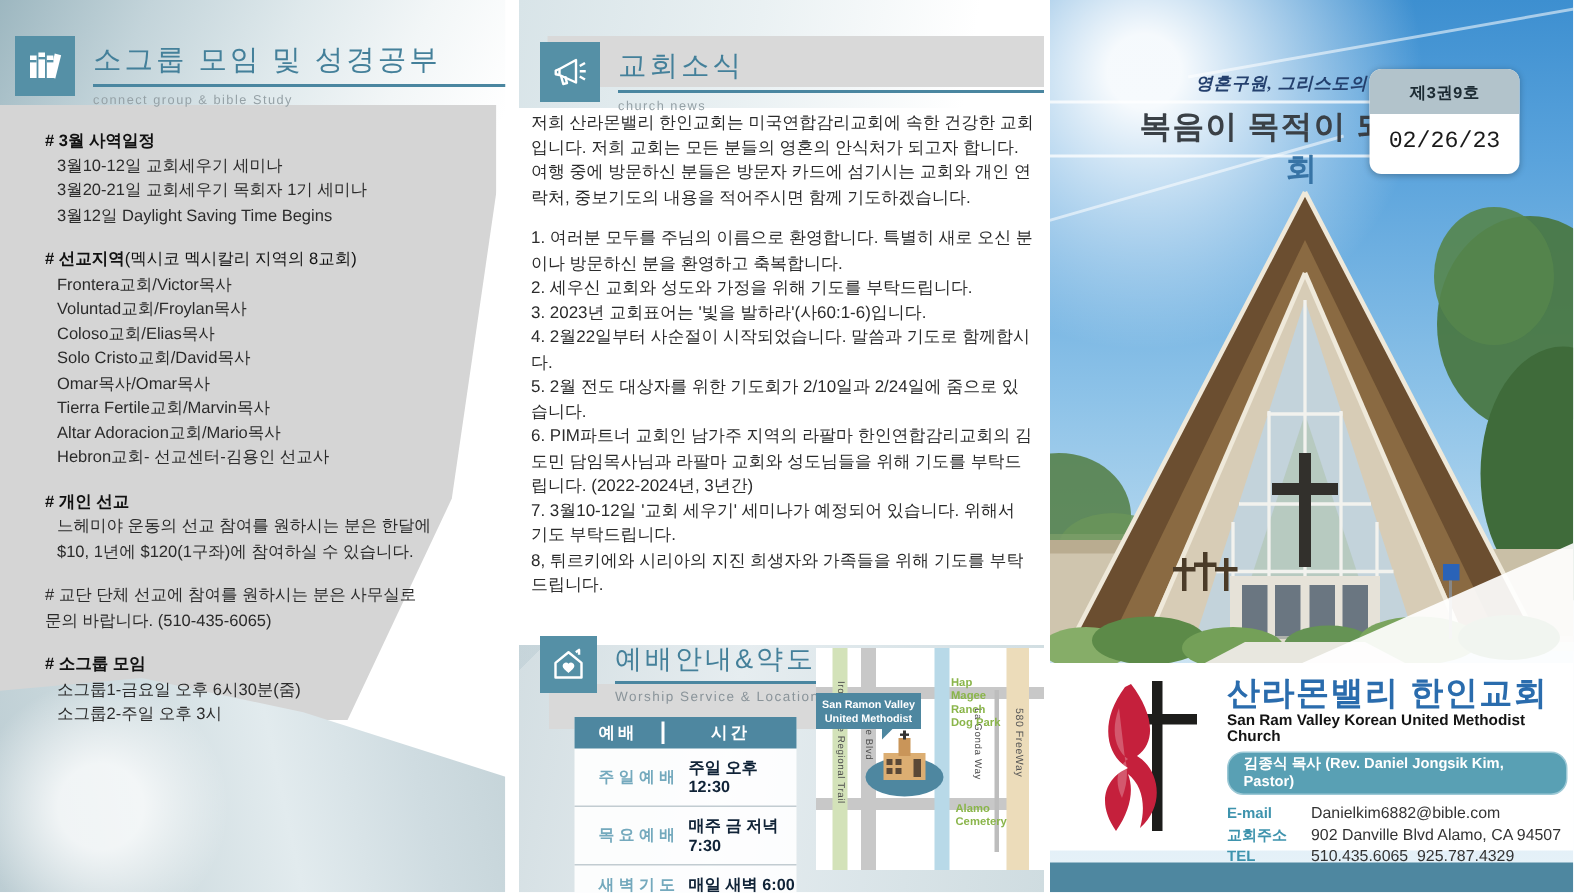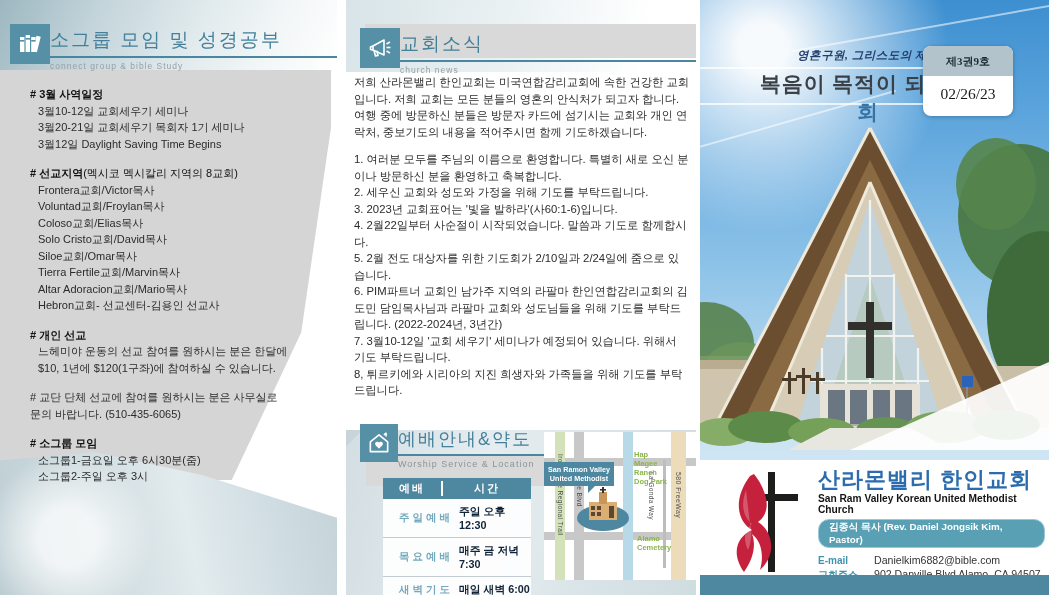--- a/index.html
+++ b/index.html
@@ -18,21 +18,21 @@
       radial-gradient(circle at 20% 60%, rgba(255,255,255,.75) 0 10%, rgba(255,255,255,0) 30%),
       linear-gradient(78deg,#bccdd3 0%,#cfdce0 30%,#e2ebee 55%,#cfdce1 80%,#c4d3d8 100%);
     clip-path:polygon(0 6%,28% 0,60% 16%,100% 46%,100% 100%,0 100%);}
   .lp-gray{position:absolute;left:0;top:70px;width:331px;height:410px;background:#d5d5d5;
     clip-path:polygon(0 0,100% 0,100% 14%,91% 64%,70% 100%,0 100%);}
 
   
   .sec-head{position:absolute;display:flex;align-items:flex-start;z-index:5;}
   .icon-box{width:40px;height:40px;background:#5590a6;flex:0 0 40px;display:flex;
             align-items:center;justify-content:center;}
-  .head-text{flex:1;}
+  .head-text{flex:1;margin-left:12px;}
   .head-title{font-size:19px;font-weight:500;color:#44809a;letter-spacing:2px;
               border-bottom:2px solid #4a86a0;padding-bottom:3px;margin:3px 0 0 0;}
   .head-sub{font-size:8.5px;color:#95a1a6;letter-spacing:1px;margin-top:3px;}
 
   
   .lp-body{position:absolute;left:30px;right:12px;top:86px;z-index:4;font-size:11px;
            line-height:16.5px;color:#2b2b2b;}
   .lp-sec{margin-bottom:13px;}
   .lp-h{font-weight:bold;color:#111;}
   .lp-h .tail{font-weight:normal;}
@@ -87,30 +87,30 @@
   .streak{position:absolute;height:2px;background:rgba(255,255,255,.55);transform:rotate(-10deg);}
   .slogan{position:absolute;left:52px;top:48px;width:232px;text-align:center;z-index:6;
           font-family:"Liberation Serif","DejaVu Serif",serif;}
   .slogan-small{font-size:11.5px;font-style:italic;font-weight:bold;color:#24406e;letter-spacing:.5px;}
   .slogan-main{font-size:21px;font-weight:bold;color:#3a4046;letter-spacing:1px;margin-top:7px;}
   .slogan-main .accent{color:#3774a6;}
   .sl-rule{position:absolute;height:1.5px;background:rgba(255,255,255,.75);z-index:5;}
   .rule1{left:0;top:67px;width:250px;}
   .rule2{left:0;top:103px;width:288px;}
 
-  .date-badge{position:absolute;right:36px;top:46px;width:90px;height:70px;background:#fff;
+  .date-badge{position:absolute;right:36px;top:46px;width:100px;height:70px;background:#fff;
       border-radius:8px;overflow:hidden;z-index:7;box-shadow:0 1px 4px rgba(0,0,0,.25);
-      font-family:Liberation Serif, serif;text-align:center;}
+      font-family:Liberation Mono, monospace;text-align:center;}
   .badge-top{height:30px;background:#b2c3cb;color:#1c2b33;font-size:11px;font-weight:bold;
       display:flex;align-items:center;justify-content:center;}
   .badge-date{font-size:15.5px;color:#1a1a1a;padding-top:9px;}
 
   .church-photo{position:absolute;left:0;top:126px;width:349px;height:324px;z-index:3;}
 
-  .info-card{position:absolute;left:0;right:0;top:460px;height:125px;background:#ffffff;z-index:8;}
+  .info-card{position:absolute;left:0;right:0;top:442px;height:125px;background:#ffffff;z-index:8;}
   .umc-logo{position:absolute;left:16px;top:8px;}
   .info-text{position:absolute;left:118px;top:8px;right:4px;}
   .kr-name{font-size:22px;font-weight:bold;color:#2a6cad;letter-spacing:1px;line-height:1.05;}
   .en-name{font-size:10.2px;font-weight:bold;color:#141414;margin-top:2px;}
   .pastor-pill{display:inline-block;margin-top:4px;background:#59a0b4;border:1.5px solid #9cc8d5;
       color:#fff;font-size:9.8px;font-weight:bold;border-radius:11px;padding:1px 10px 2px;}
   .contacts{margin-top:6px;}
   .contact-row{display:flex;margin-top:1.5px;align-items:baseline;}
   .contact-label{width:56px;color:#3e93ad;font-weight:bold;font-size:10px;}
   .contact-value{font-size:10.6px;color:#333;white-space:pre-wrap;}
@@ -150,21 +150,21 @@
         <div class="lp-line">3월10-12일 교회세우기 세미나</div>
         <div class="lp-line">3월20-21일 교회세우기 목회자 1기 세미나</div>
         <div class="lp-line">3월12일 Daylight Saving Time Begins</div>
       </div>
       <div class="lp-sec">
         <div class="lp-h"><span># 선교지역</span><span class="tail">(멕시코 멕시칼리 지역의 8교회)</span></div>
         <div class="lp-line">Frontera교회/Victor목사</div>
         <div class="lp-line">Voluntad교회/Froylan목사</div>
         <div class="lp-line">Coloso교회/Elias목사</div>
         <div class="lp-line">Solo Cristo교회/David목사</div>
-        <div class="lp-line">Siloe교회/Omar목사</div>
+        <div class="lp-line">Omar목사/Omar목사</div>
         <div class="lp-line">Tierra Fertile교회/Marvin목사</div>
         <div class="lp-line">Altar Adoracion교회/Mario목사</div>
         <div class="lp-line">Hebron교회- 선교센터-김용인 선교사</div>
       </div>
       <div class="lp-sec">
         <div class="lp-h"># 개인 선교</div>
         <div class="lp-line">느헤미야 운동의 선교 참여를 원하시는 분은 한달에</div>
         <div class="lp-line">$10, 1년에 $120(1구좌)에 참여하실 수 있습니다.</div>
       </div>
       <div class="lp-sec">

